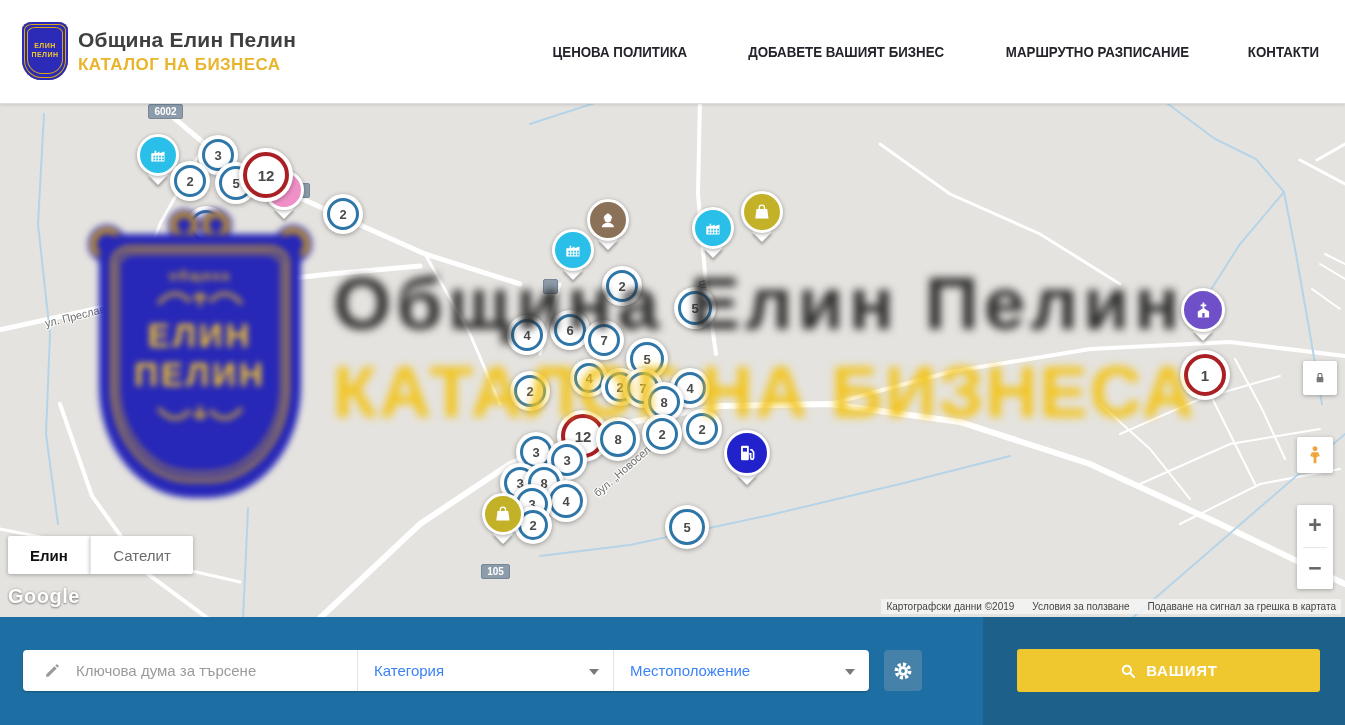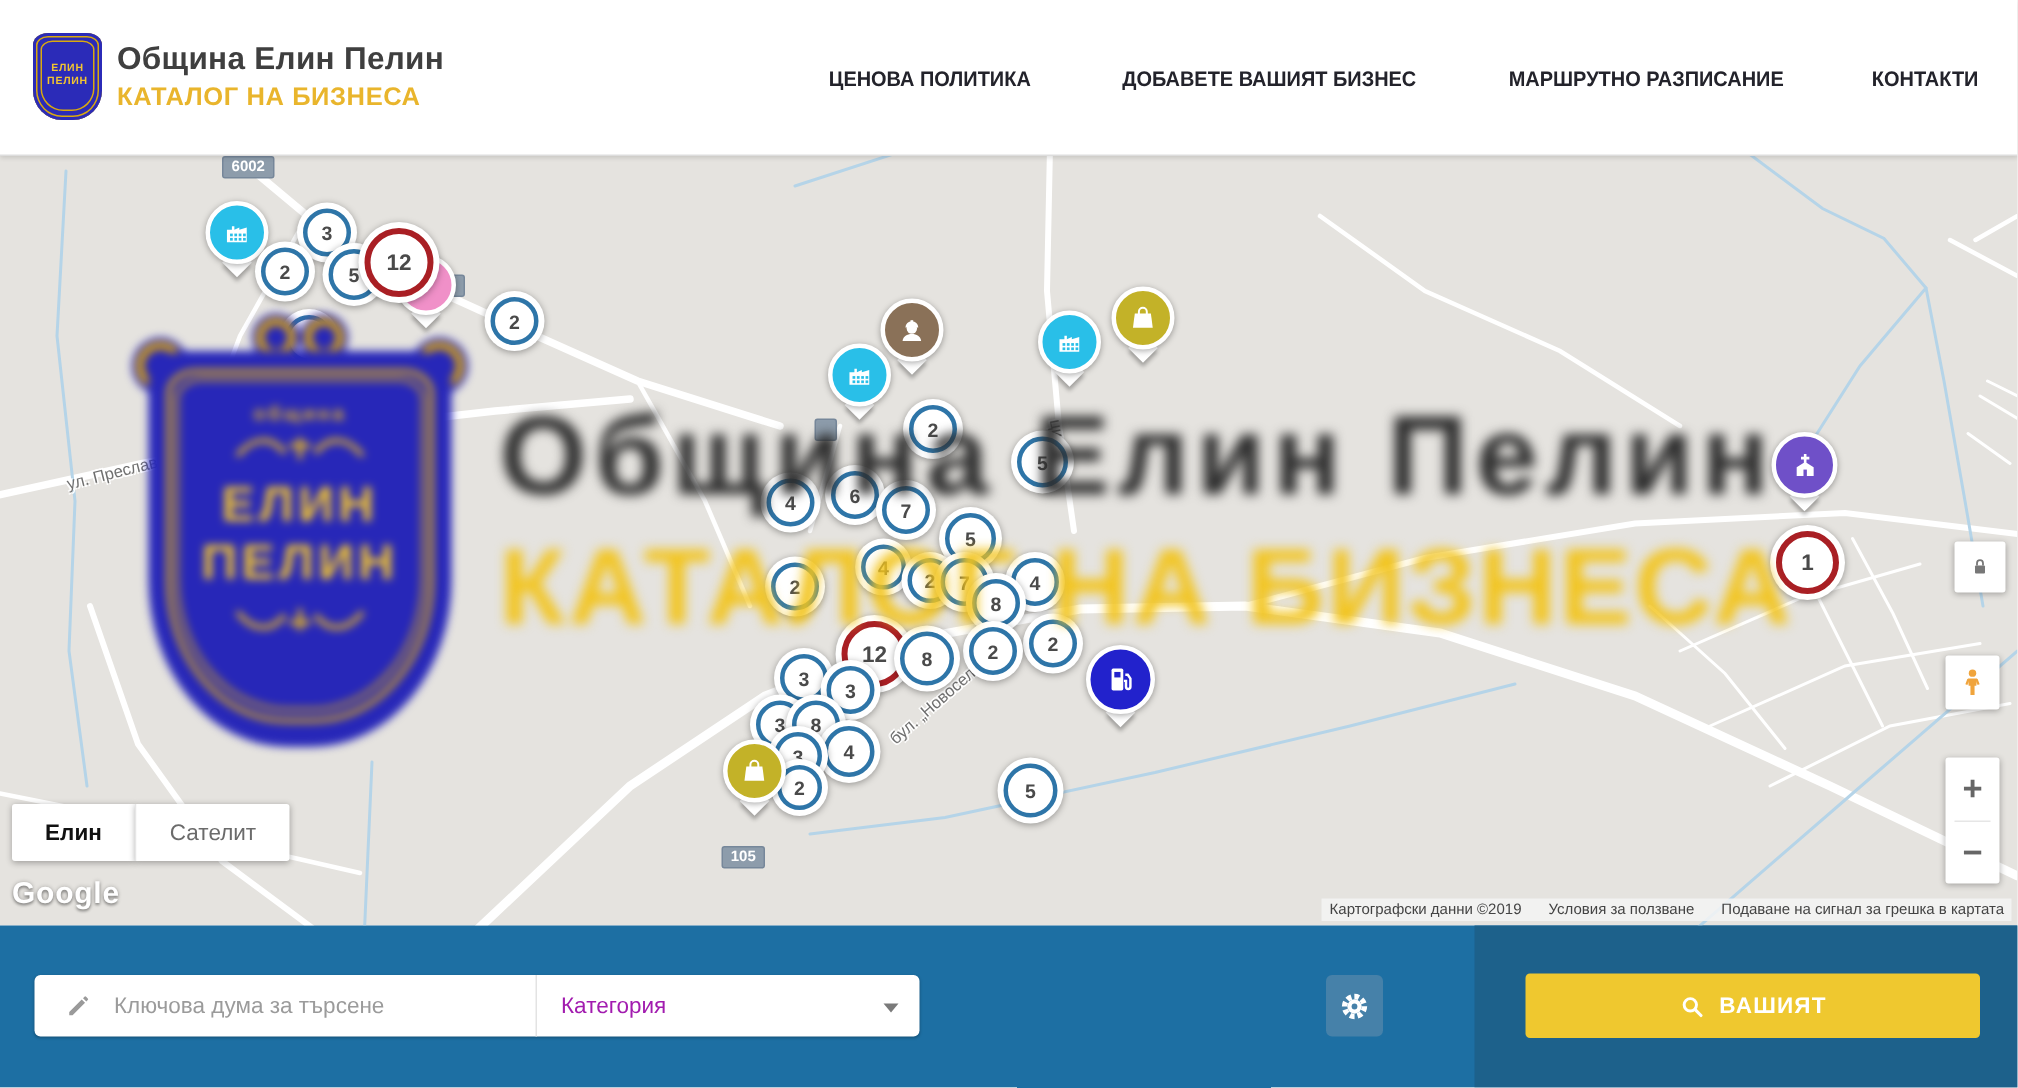--- a/index.html
+++ b/index.html
@@ -91,21 +91,21 @@
   
   .footer{position:absolute;left:0;top:617px;width:1345px;height:108px;background:#1d6fa3;}
   .footer-right{position:absolute;left:983px;top:0;right:0;bottom:0;background:#1d618b;}
   .sgroup{position:absolute;left:23px;top:33px;height:41px;display:flex;background:#fff;
       border-radius:4px;box-shadow:0 1px 2px rgba(0,0,0,.25);}
   .f-key{width:334px;display:flex;align-items:center;gap:12px;padding:0 0 0 20px;box-sizing:border-box;}
   .f-key input{border:0;outline:0;flex:1;font-size:15px;color:#555;background:transparent;
       font-family:inherit;padding-right:10px;}
   .f-key input::placeholder{color:#9b9b9b;}
   .f-sel{width:256px;border-left:1px solid #e3e3e3;display:flex;align-items:center;
-      padding:0 30px 0 16px;box-sizing:border-box;position:relative;font-size:15px;color:#a21caf;cursor:pointer;}
+      padding:0 30px 0 16px;box-sizing:border-box;position:relative;font-size:15px;color:#3b82f6;cursor:pointer;}
   .caret{position:absolute;right:14px;top:50%;margin-top:-2px;width:0;height:0;
       border-left:5px solid transparent;border-right:5px solid transparent;border-top:6px solid #7a7a7a;}
   .gear-btn{position:absolute;left:884px;top:33px;width:38px;height:41px;background:#4681a9;
       border-radius:4px;display:flex;align-items:center;justify-content:center;cursor:pointer;}
   .search-btn{position:absolute;left:1017px;top:32px;width:303px;height:43px;background:#efc82f;
       border:0;border-radius:3px;color:#fff;font-size:15px;font-weight:bold;letter-spacing:.8px;
       display:flex;align-items:center;justify-content:center;gap:9px;cursor:pointer;
       font-family:inherit;}
 </style>
 </head>
@@ -490,20 +490,24 @@
     <div class="f-key">
       <svg width="19" height="19" viewBox="0 0 24 24" fill="#9a9a9a">
         <path d="M4 17.2V20h2.8L17.3 9.5l-2.8-2.8zM19.6 7.2a1 1 0 0 0 0-1.4l-1.4-1.4a1 1 0 0 0-1.4 0l-1.2 1.2 2.8 2.8z"></path>
       </svg>
       <input type="text" placeholder="Ключова дума за търсене" style="">
     </div>
     <div class="f-sel">
       <span>Категория</span>
       <div class="caret"></div>
     </div>
+    <div class="f-sel">
+      <span>Местоположение</span>
+      <div class="caret"></div>
+    </div>
   </div>
   <div class="gear-btn">
     <svg width="22" height="22" viewBox="0 0 24 24">
       <circle cx="12" cy="12" r="7.2" fill="none" stroke="#fff" stroke-width="4" stroke-dasharray="3.4 2.2"></circle>
       <circle cx="12" cy="12" r="5.2" fill="#fff"></circle>
       <circle cx="12" cy="12" r="2.1" fill="#4681a9"></circle>
     </svg>
   </div>
   <button class="search-btn">
     <svg width="18" height="18" viewBox="0 0 24 24">

